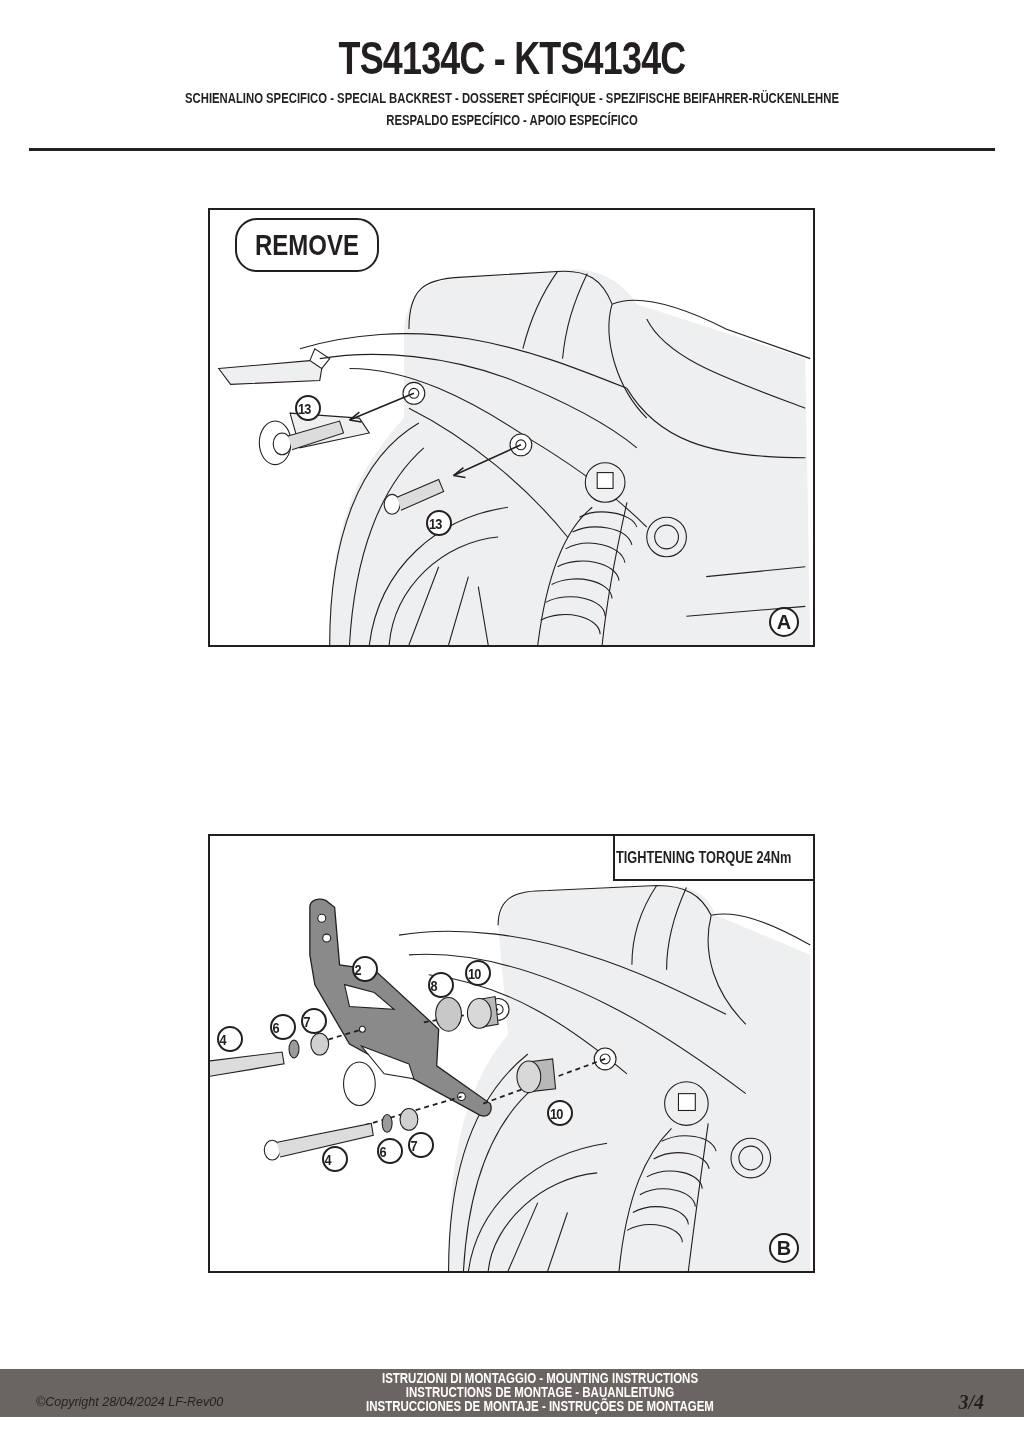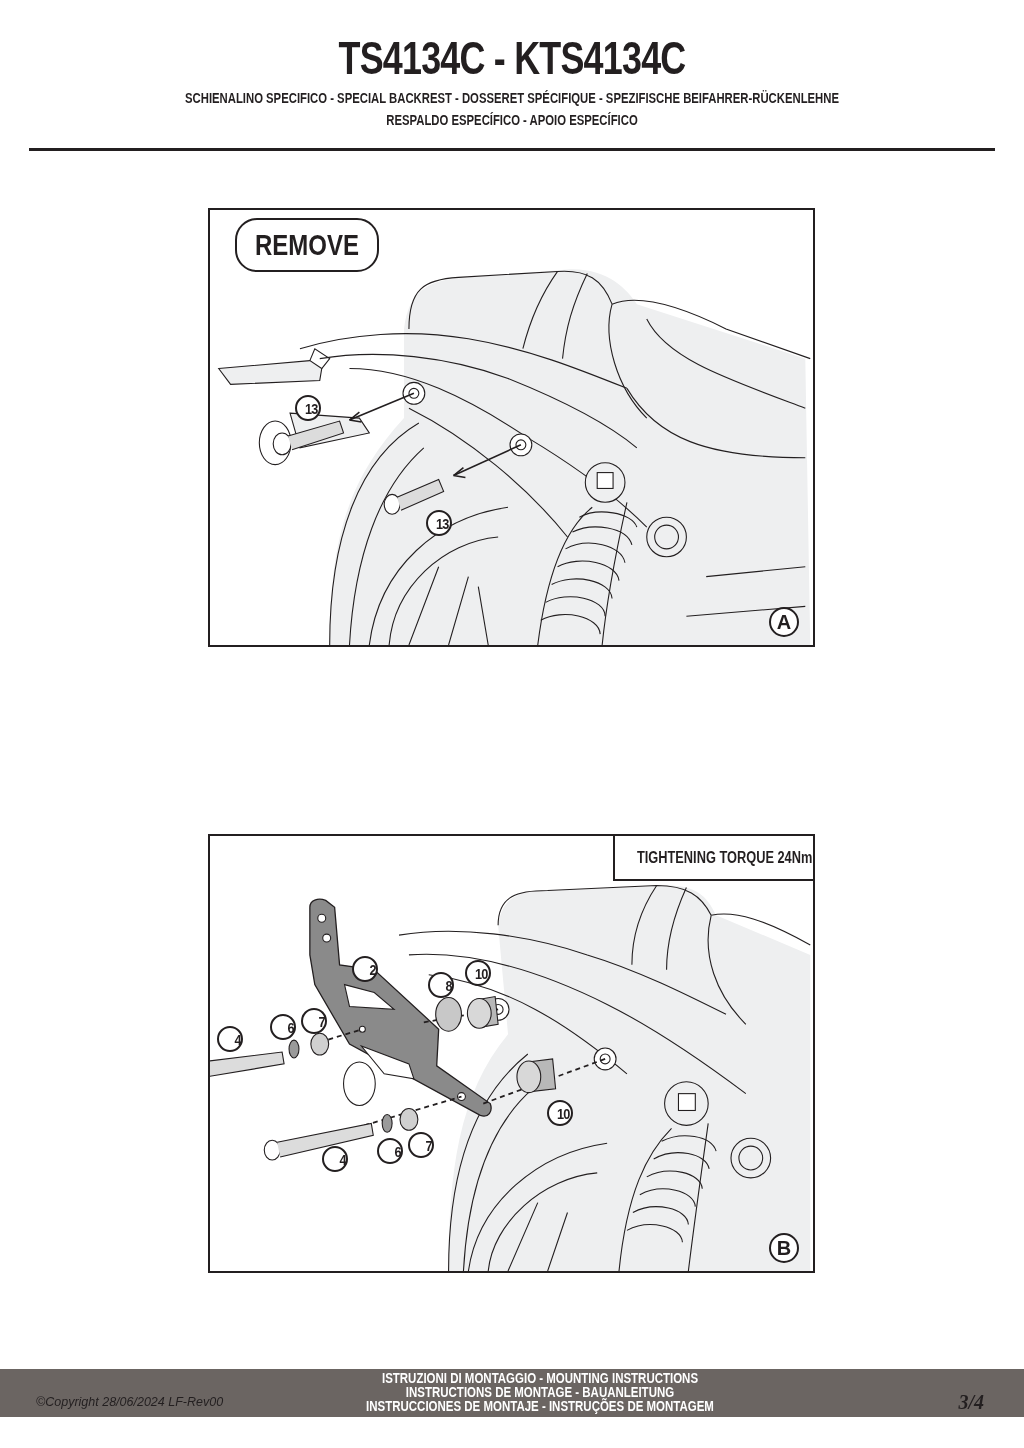--- a/index.html
+++ b/index.html
@@ -17,24 +17,24 @@
            border: 2px solid #231f20; box-sizing: border-box; overflow: hidden; }
   .panel-a { top: 208px; height: 439px; }
   .panel-b { top: 834px; height: 439px; }
   .panel svg { position: absolute; left: 0; top: 0; width: 100%; height: 100%; }
   .remove-badge { position: absolute; left: 25px; top: 8px; width: 144px; height: 54px;
                   border: 2px solid #231f20; border-radius: 22px; box-sizing: border-box;
                   display: flex; align-items: center; justify-content: center; background: #fff; }
   .remove-badge span { font-weight: bold; font-size: 30px; transform: scaleX(0.8); display: inline-block; }
   .torque-box { position: absolute; right: -2px; top: -2px; width: 202px; height: 47px;
                 border: 2px solid #231f20; box-sizing: border-box; background: #fff;
-                display: flex; align-items: center; justify-content: flex-start; }
+                display: flex; align-items: center; justify-content: flex-end; }
   .torque-box span { font-weight: bold; font-size: 16px; transform: scaleX(0.8); display: inline-block; white-space: nowrap; }
   .callout { position: absolute; width: 26px; height: 26px; border: 2px solid #231f20; border-radius: 50%;
-             box-sizing: border-box; background: #fff; display: flex; align-items: center; justify-content: flex-end; }
+             box-sizing: border-box; background: #fff; display: flex; align-items: center; justify-content: flex-start; }
   .callout span { font-weight: bold; font-size: 15px; transform: scaleX(0.85); display: inline-block; letter-spacing: -1px; }
   .view-label { position: absolute; width: 30px; height: 30px; border: 2px solid #231f20; border-radius: 50%;
                 box-sizing: border-box; background: #fff; display: flex; align-items: center; justify-content: center; }
   .view-label span { font-weight: bold; font-size: 20px; }
   .footer { position: absolute; left: 0; top: 1369px; width: 1024px; height: 48px; background: #6b6562; }
   .footer .copy { position: absolute; left: 36px; top: 26px; font-style: italic; font-size: 12.5px; color: #231f20; }
   .footer .center { position: absolute; left: 0; top: 2px; width: 1024px; text-align: center; color: #ffffff;
                     font-weight: bold; font-size: 14px; line-height: 14px; padding-left: 28px; }
   .footer .center div { transform: scaleX(0.82); transform-origin: center; }
   .footer .pg { position: absolute; right: 40px; top: 22px; font-weight: bold; font-style: italic;
@@ -232,20 +232,20 @@
     </div>
   <div class="callout" style="left:198px; top:296px;">
       <span>7</span>
     </div>
   <div class="view-label" style="left:559px; top:397px;">
     <span>B</span>
   </div>
 </div>
 
 <div class="footer">
-  <div class="copy">©Copyright 28/06/2024 LF-Rev00</div>
+  <div class="copy">©Copyright 28/04/2024 LF-Rev00</div>
   <div class="center">
     <div>ISTRUZIONI DI MONTAGGIO  -  MOUNTING INSTRUCTIONS</div>
     <div>INSTRUCTIONS DE MONTAGE - BAUANLEITUNG</div>
     <div>INSTRUCCIONES DE MONTAJE - INSTRUÇÕES DE MONTAGEM</div>
   </div>
   <div class="pg">3/4</div>
 </div>
 
 </body></html>

